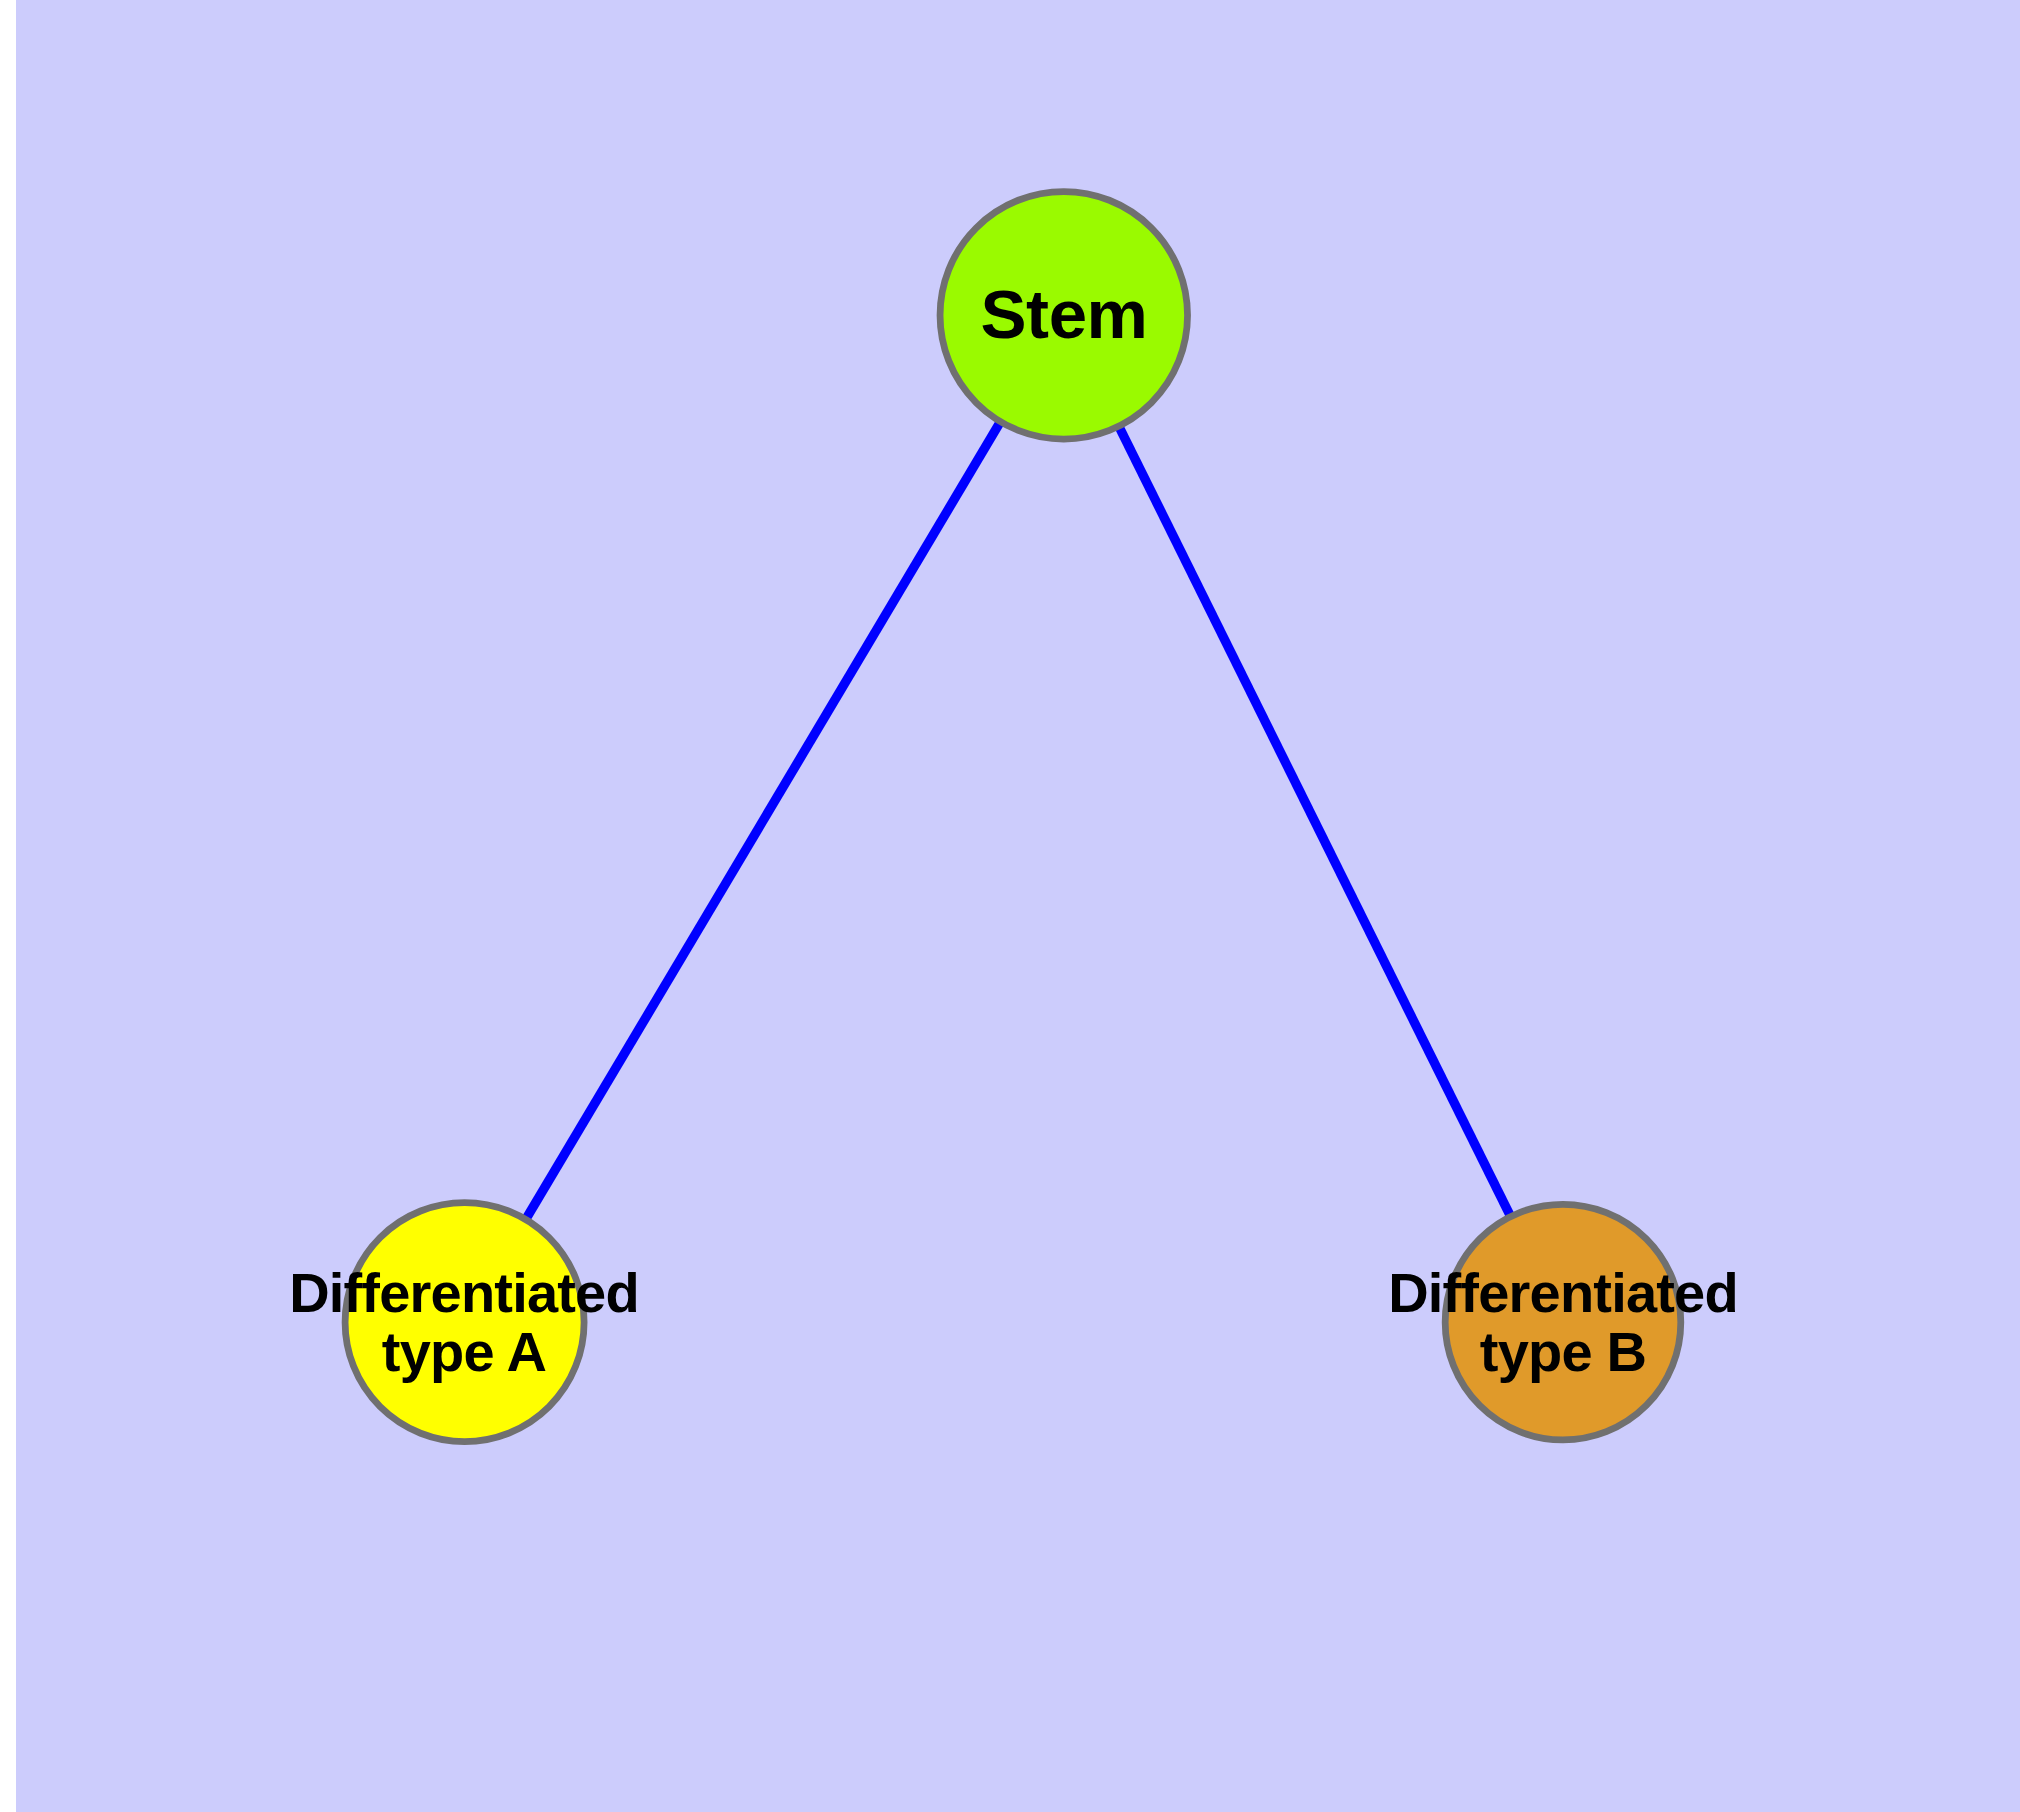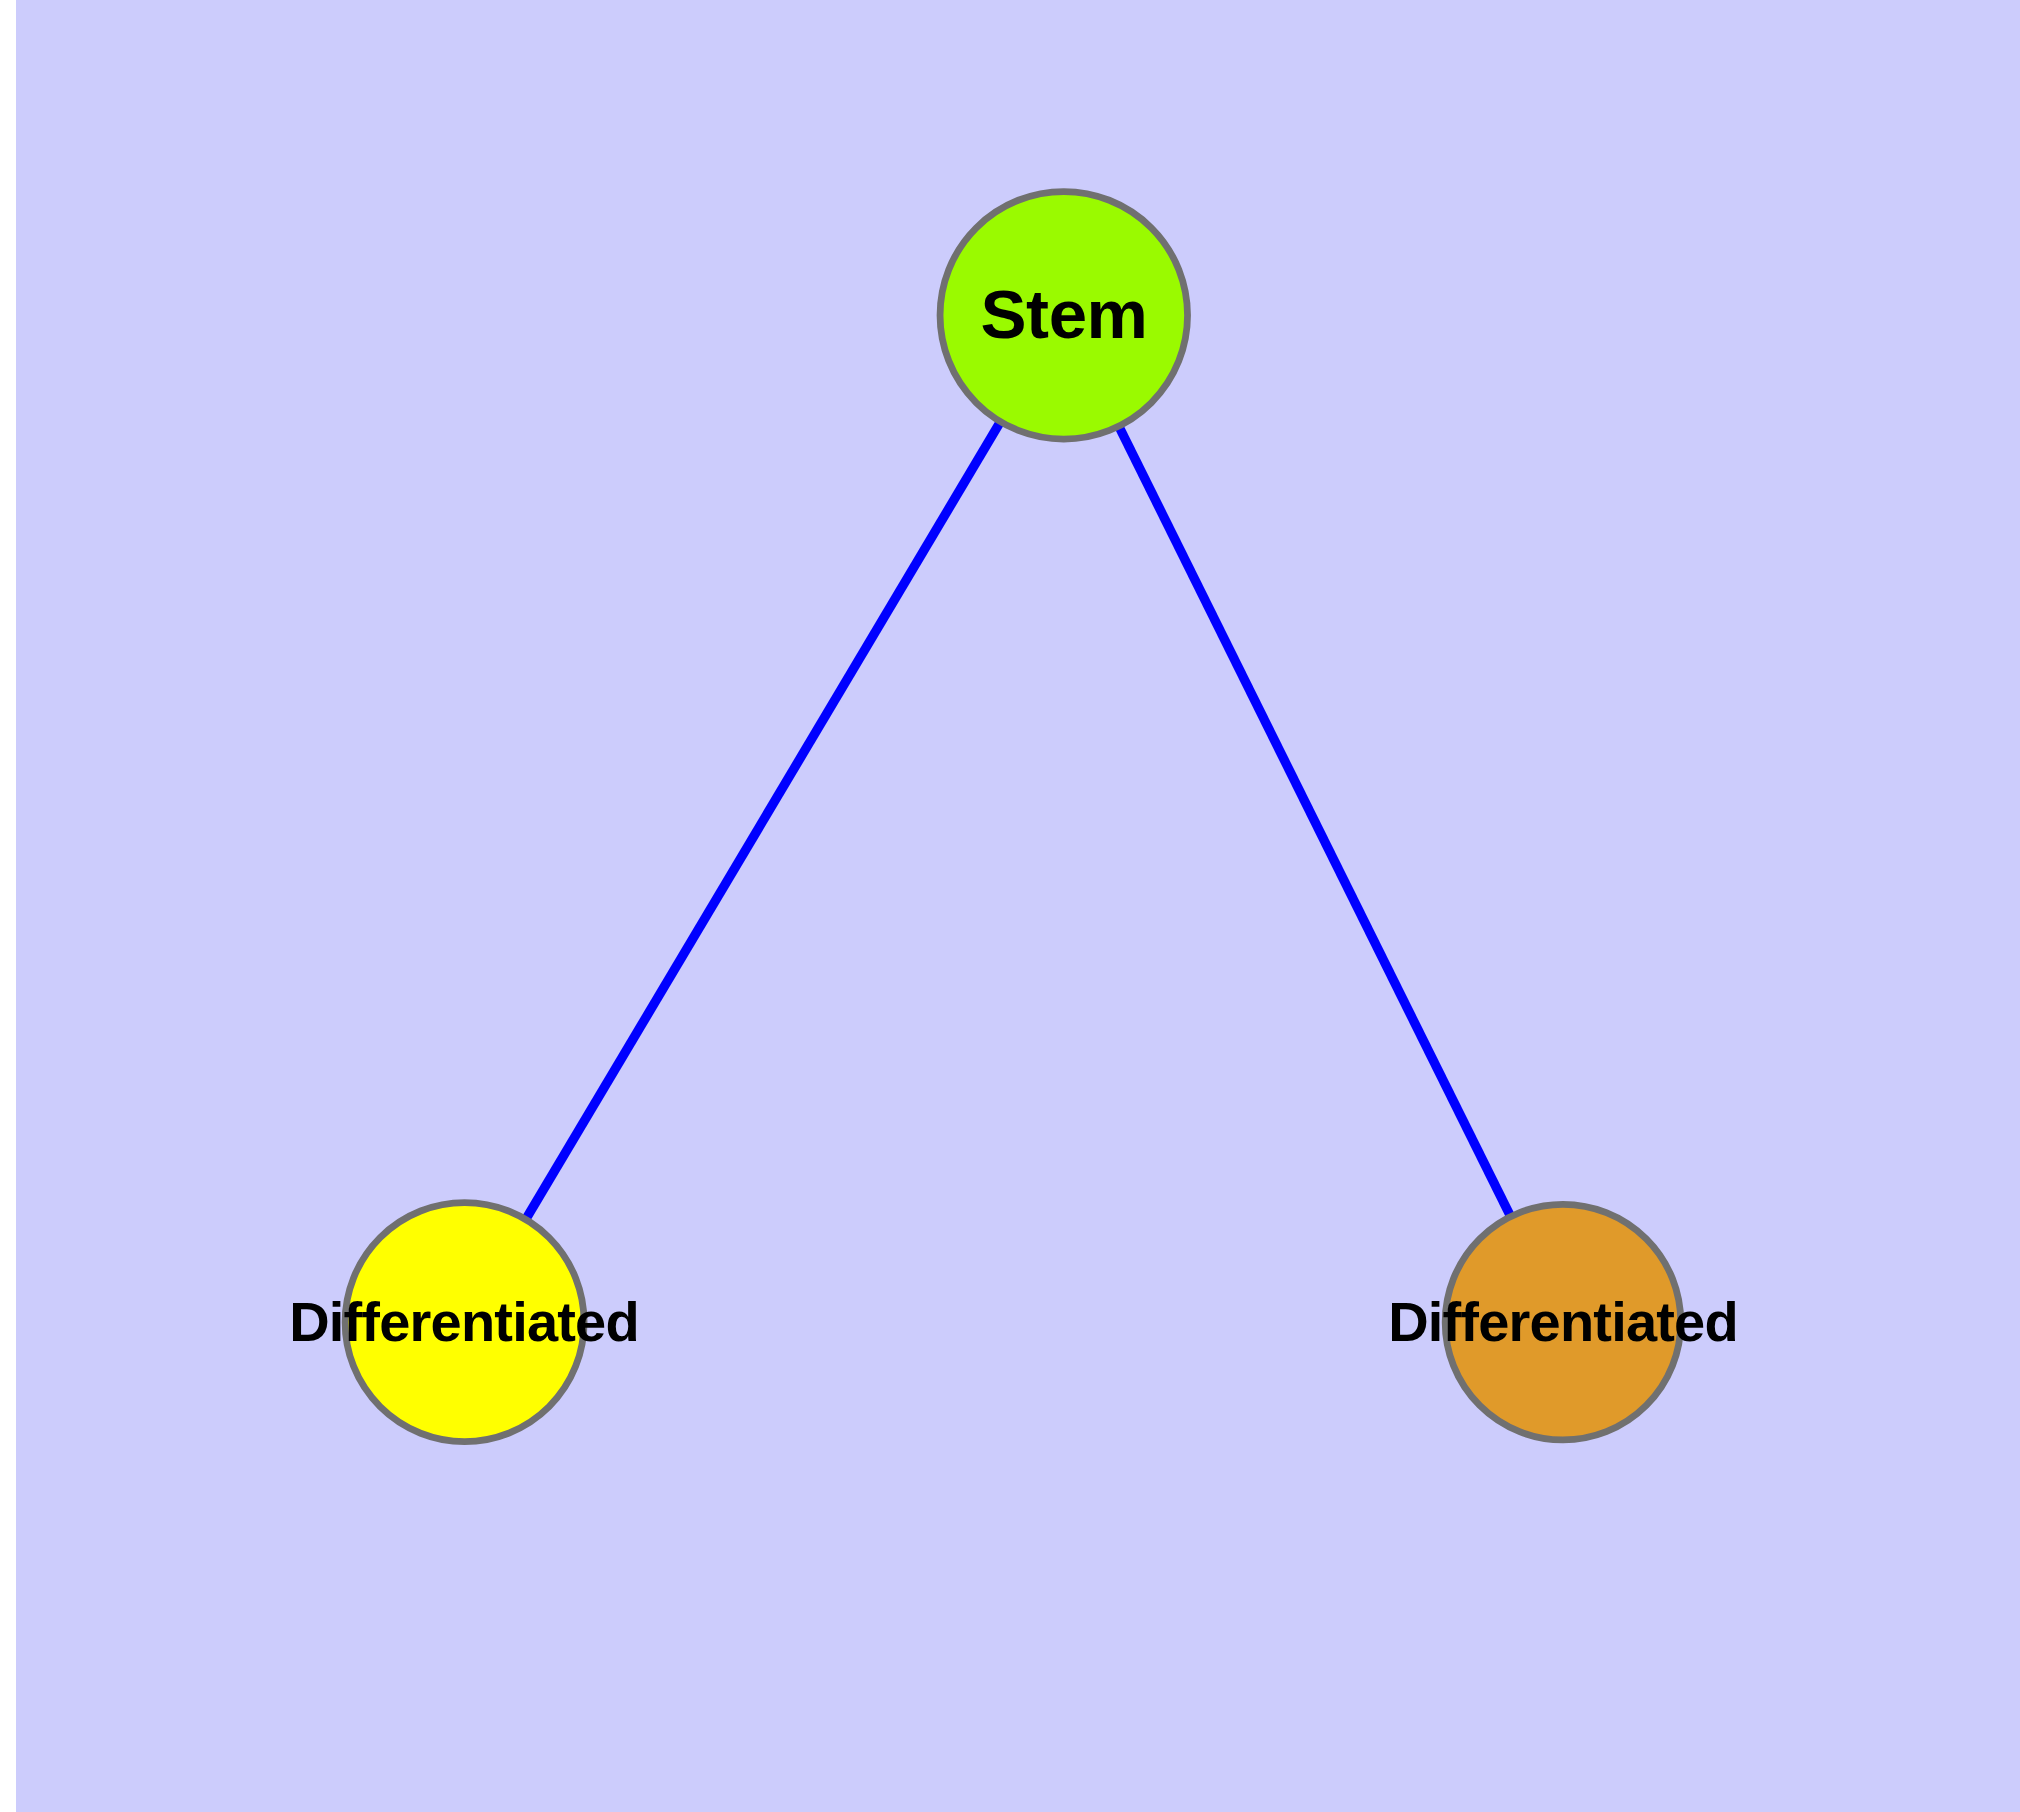--- a/index.html
+++ b/index.html
@@ -67,20 +67,22 @@
       <circle id="node-diff_b" cx="1825" cy="1560" r="139" fill="#e09a2a" stroke="#707070" stroke-width="8"></circle>
     </g>
   </svg>
 
   <div class="node-label root" id="label-stem" style="left: 1048px; top: 315px; color: rgb(0, 0, 0);">
     <span class="label-line">Stem</span>
   </div>
 
   <div class="node-label leaf" id="label-diff_a" style="left: 448px; top: 1322px; color: rgb(0, 0, 0);">
     <span class="label-line">Differentiated</span>
+    <span class="label-line">type A</span>
   </div>
 
   <div class="node-label leaf" id="label-diff_b" style="left: 1547px; top: 1322px; color: rgb(0, 0, 0);">
     <span class="label-line">Differentiated</span>
+    <span class="label-line">type B</span>
   </div>
 
 </div>
 
 
 </body></html>

